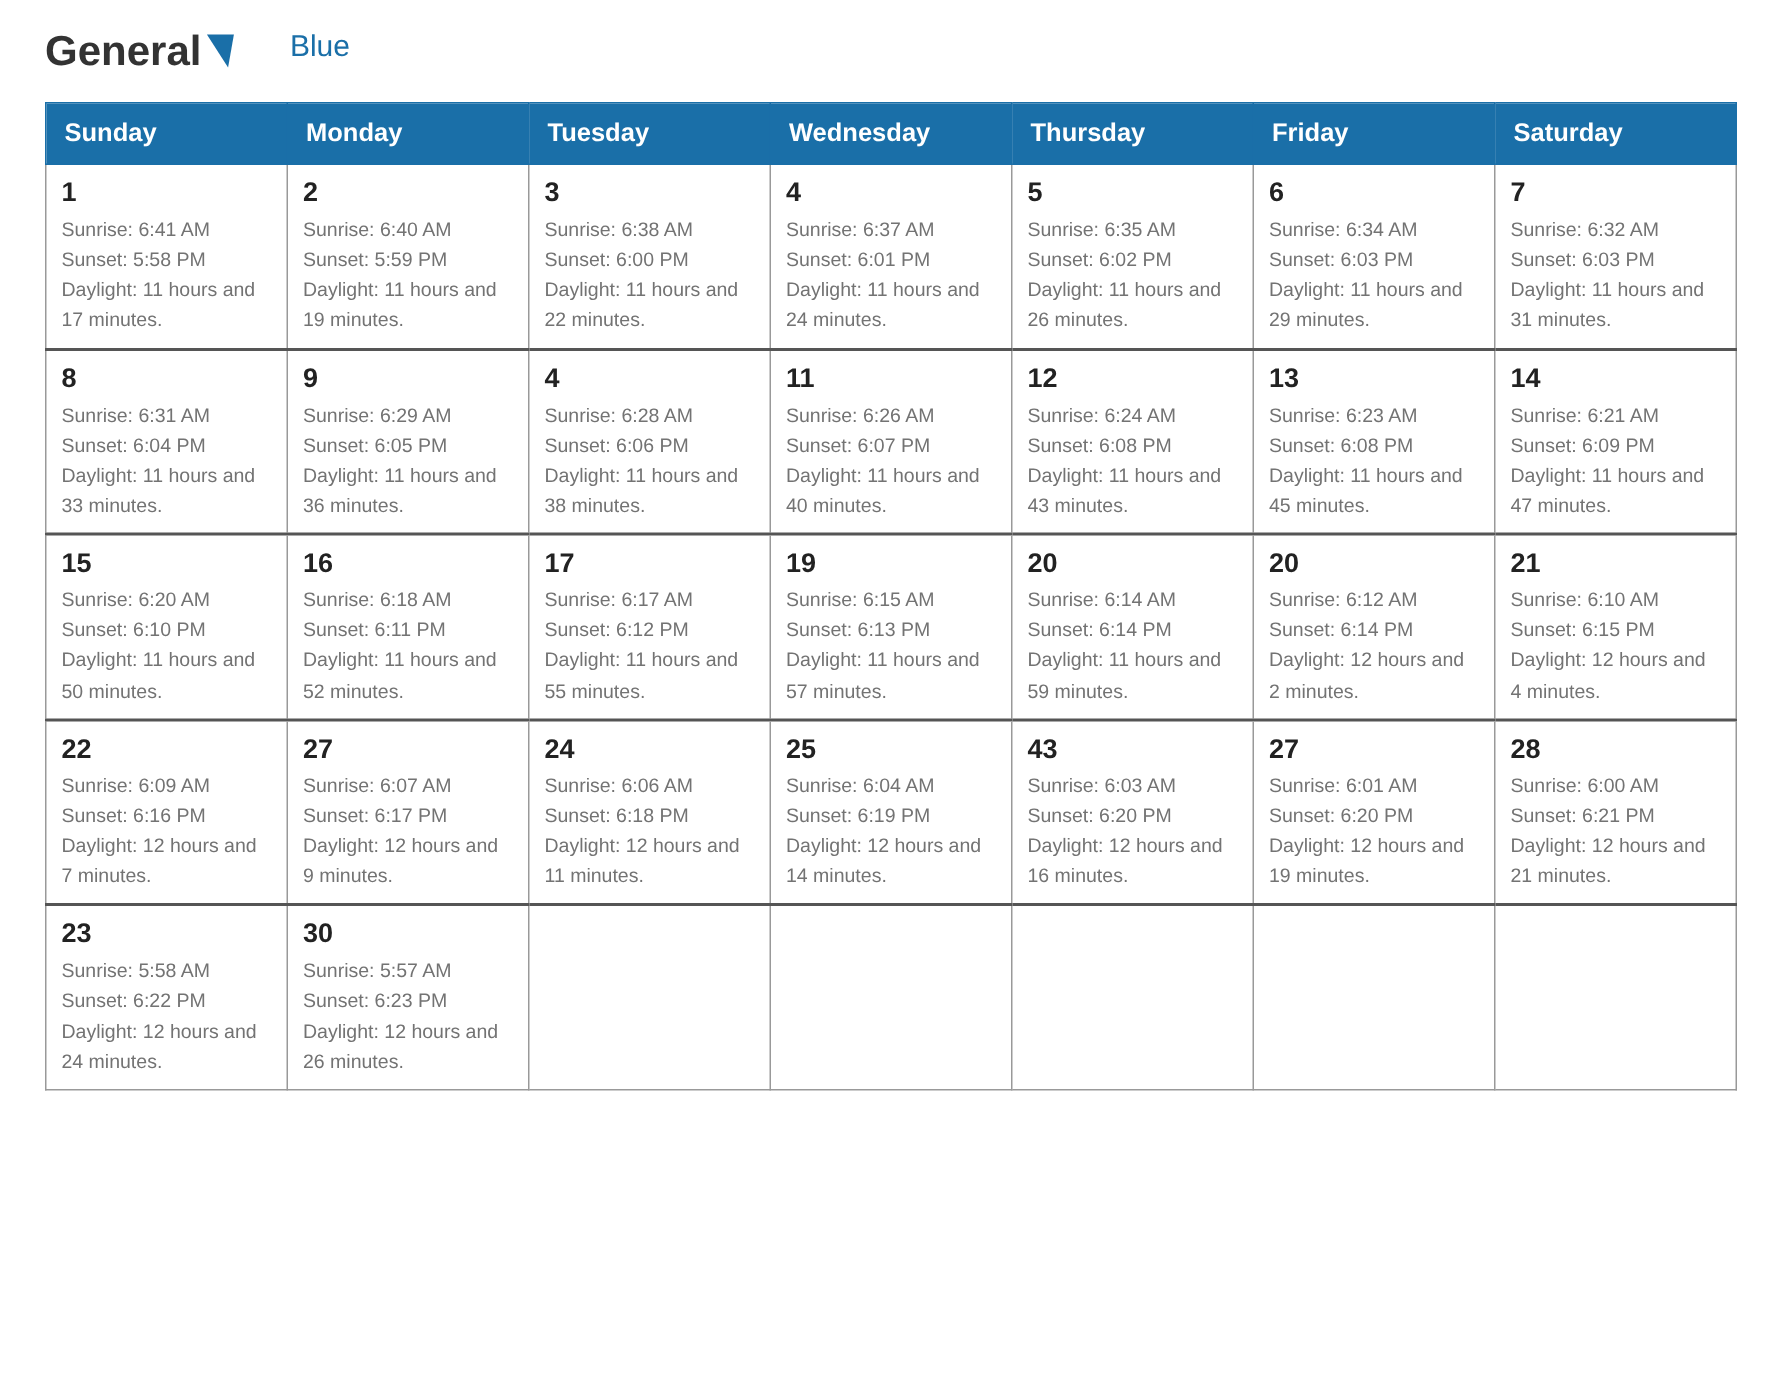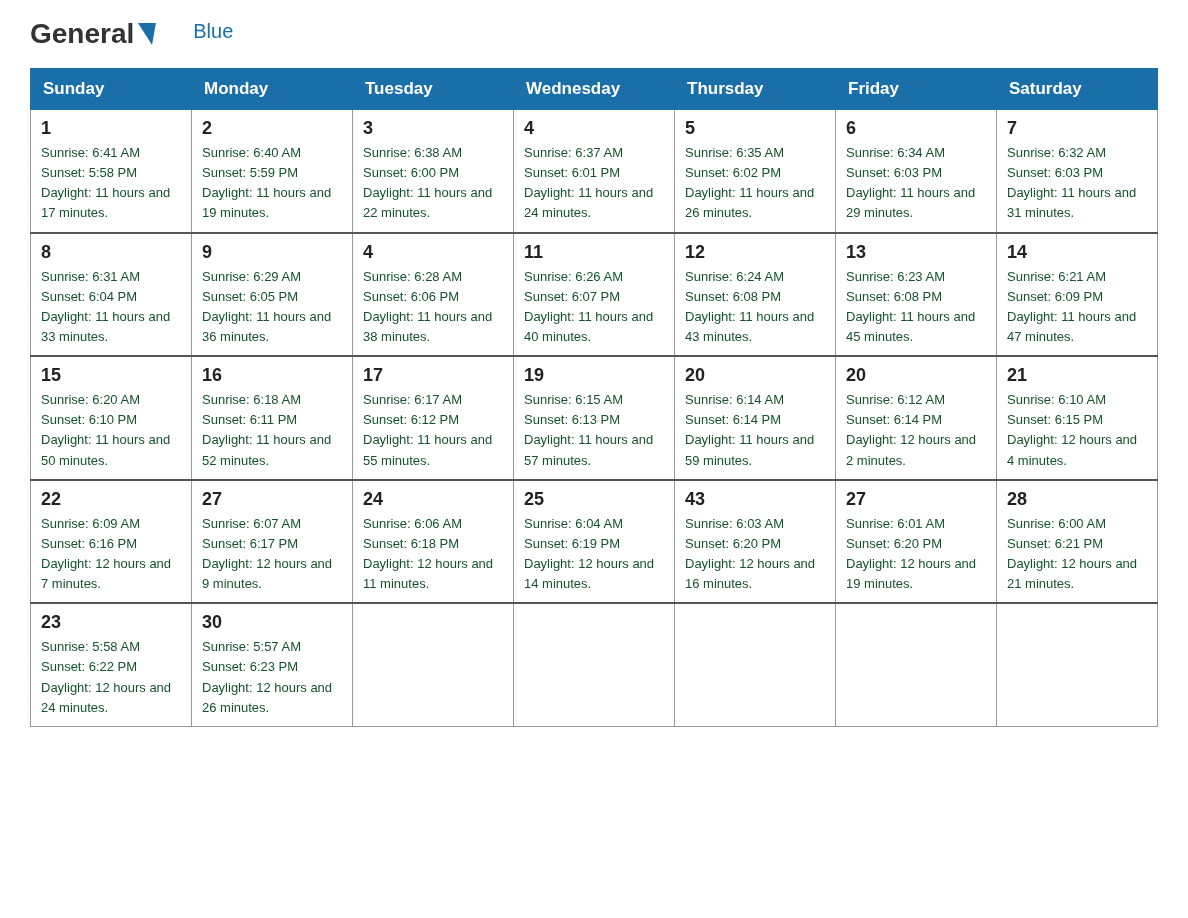--- a/index.html
+++ b/index.html
@@ -86,21 +86,21 @@
     }
     .day-number {
       font-size: 18px;
       font-weight: bold;
       color: #222;
       display: block;
       margin-bottom: 4px;
     }
     .day-info {
       font-size: 13px;
-      color: #14532d;
+      color: #737373;
       line-height: 1.55;
     }
     .empty-cell {
       background: #fff;
     }
     .calendar tbody tr td {
       background: #fff;
     }
   </style>
 </head>

